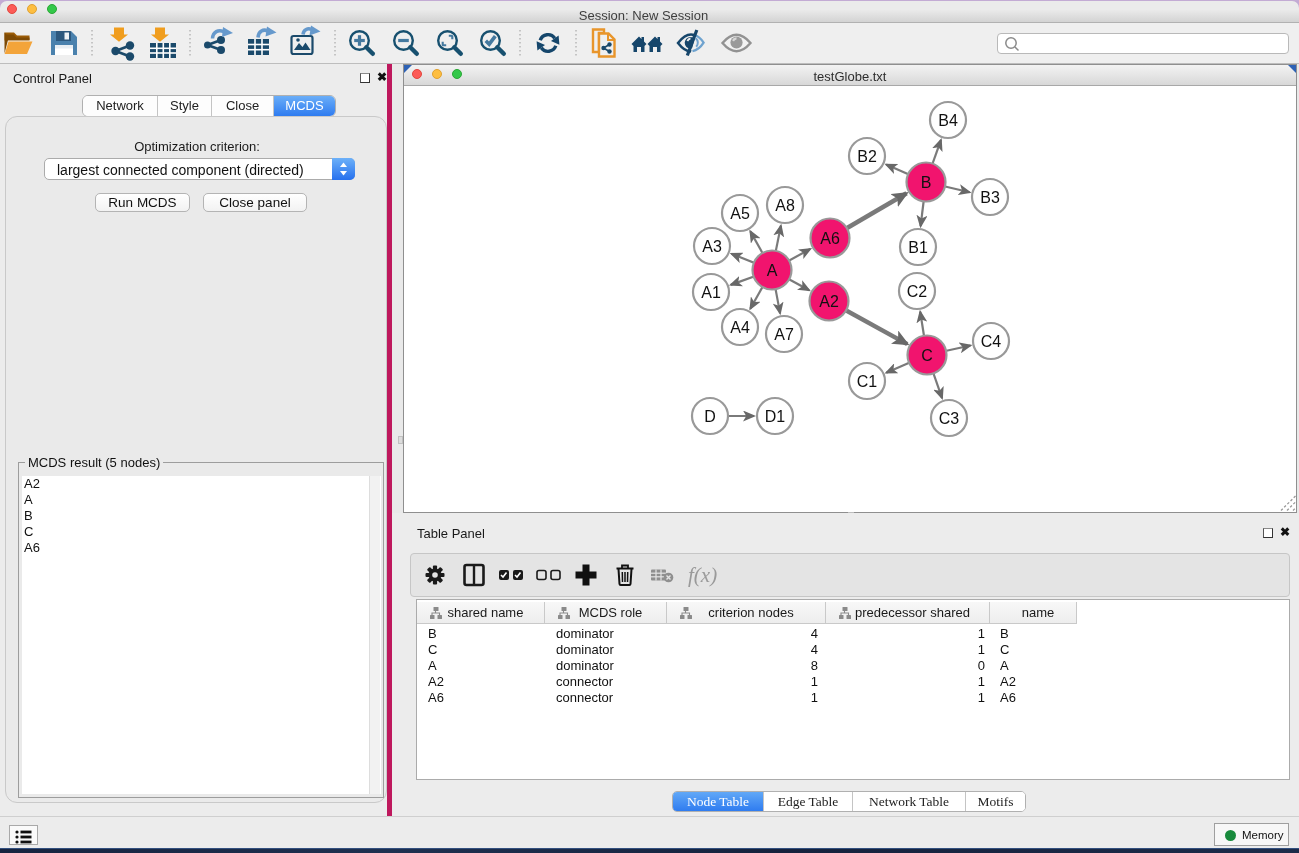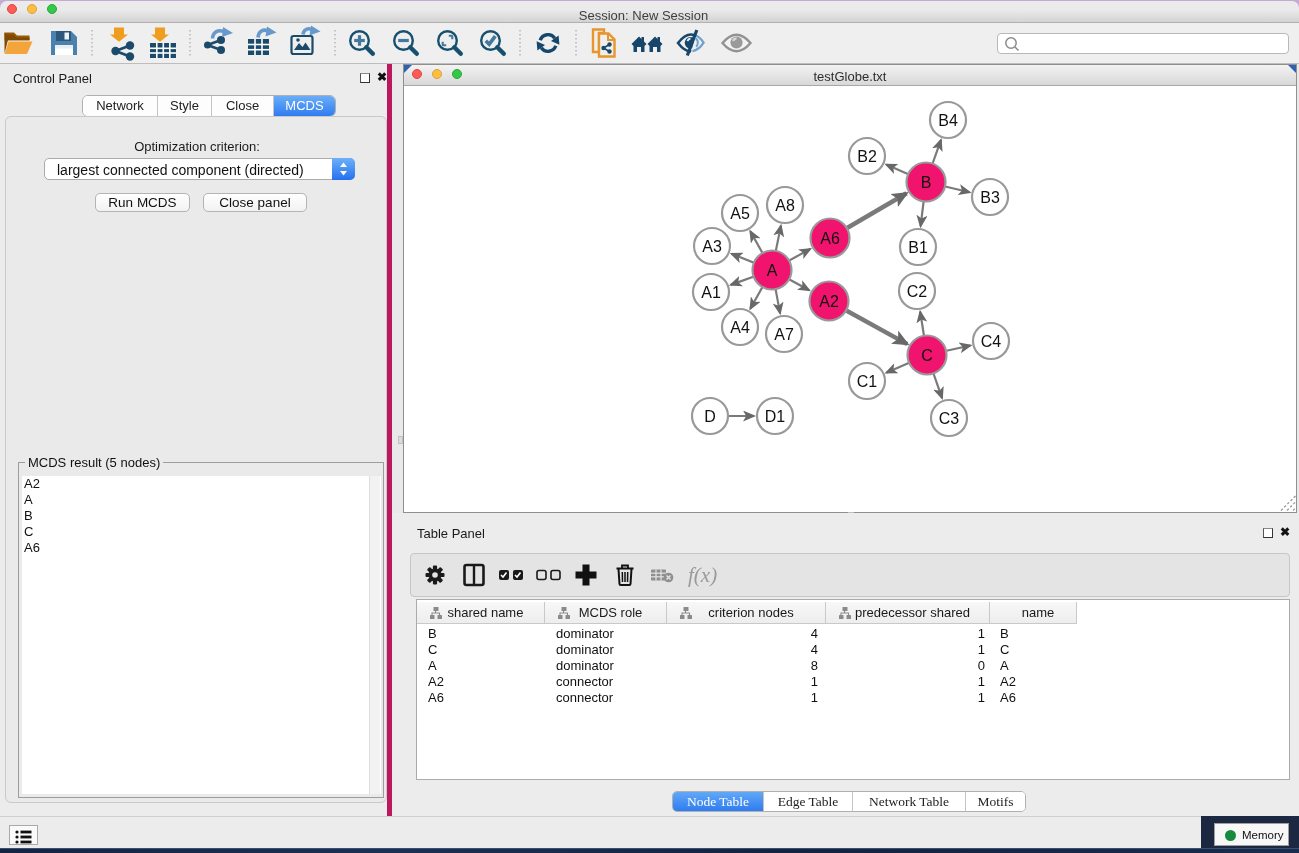--- a/index.html
+++ b/index.html
@@ -21,21 +21,21 @@
 
 #cpanel { left:0; top:64px; width:392px; height:752px; background:#ececec; border-right:5px solid #be185d;text-decoration:underline; }
 .paneltitle { font-size:13px; color:#1a1a1a; }
 .winbtn-sq { position:absolute; width:9.5px; height:9.5px; border:1.5px solid #333; border-top-color:#8a8a8a; border-left-color:#555; background:#fff; }
 .winbtn-x { position:absolute; font-size:12px; font-weight:bold; color:#111; }
 
 #tabs { position:absolute; left:82px; top:31px; height:22px; display:flex; border:1px solid #b0b0b0; border-radius:6px; background:#fff; overflow:hidden; }
 #tabs .seg { font-size:13px; color:#222; text-align:center; line-height:20px; border-right:1px solid #c4c4c4; background:#fdfdfd; }
 #tabs .seg.last { border-right:none; }
 #tabs .seg.sel { background:linear-gradient(#6aaef8,#2f7cf0); color:#fff; }
-#cpinner { position:absolute; left:5px; top:52px; width:382px; height:687px; background:#eaeaea; border:1px solid #c9c9c9; border-radius:6px; }
+#cpinner { position:absolute; left:5px; top:52px; width:382px; height:687px; background:#eaeaea; border:1px solid #c9c9c9; border-radius:12px; }
 #optlabel { position:absolute; left:0; top:22px; width:382px; text-align:center; font-size:13px; color:#1a1a1a; }
 #dropdown { position:absolute; left:38px; top:41px; width:311px; height:22px; background:#fff; border:1px solid #ababab; border-radius:5px; }
 #dropdown .txt { position:absolute; left:12px; top:3px; font-size:14px; color:#111; }
 #dropdown .step { position:absolute; right:-1px; top:-1px; width:23px; height:22px; background:linear-gradient(#6db1f9,#2670ee); border-radius:0 5px 5px 0; }
 .btn { position:absolute; height:19px; line-height:18px; background:linear-gradient(#ffffff,#f2f2f2); border:1px solid #b4b4b4; border-radius:5px; font-size:13.5px; color:#111; text-align:center; }
 #mcdsbox { position:absolute; left:12px; top:345px; width:366px; height:336px; border:1px solid #9d9d9d; }
 #mcdslabel { position:absolute; left:6px; top:-8px; background:#eaeaea; padding:0 3px; font-size:13px; color:#111; }
 #mcdslist { position:absolute; left:3px; top:13px; width:359px; height:318px; background:#fff; }
 #mcdslist .it { font-size:13px; color:#111; padding-left:2px; height:16px; line-height:16px; }
 #mcdsscroll { position:absolute; right:3px; top:13px; width:11px; height:318px; background:#f2f2f2; border-left:1px solid #ddd; }
@@ -54,21 +54,21 @@
 #ttoolbar { position:absolute; left:18px; top:33px; width:880px; height:44px; background:#e4e4e4; border:1px solid #c6c6c6; border-radius:4px; }
 #thead { position:absolute; left:25px; top:82px; width:872px; height:22px; background:#fff; }
 #tbody { position:absolute; left:25px; top:104px; width:872px; height:155px; background:#fff; }
 .hcell { position:absolute; top:0; height:22px; border-right:1px solid #c9c9c9; font-size:13px; color:#1a1a1a; text-align:center; line-height:22px; padding-left:10px; background:linear-gradient(#f8f8f8,#ededed); border-bottom:1px solid #c9c9c9; }
 .trow { position:absolute; height:16px; font-size:13px; color:#111; }
 
 #btabs { position:absolute; left:280px; top:271px; height:21px; display:flex; border:1px solid #b0b0b0; border-radius:5px; background:#fff; overflow:hidden;font-family:Liberation Serif, serif; }
 #btabs .seg { font-size:13.5px; color:#222; text-align:center; line-height:19px; border-right:1px solid #c4c4c4; background:#fff; }
 #btabs .seg.sel { background:linear-gradient(#61a8f7,#2f7cf0); color:#fff; }
 
-#statusbar { left:0; top:816px; width:1201px; height:32px; background:#ececec; border-top:1px solid #cfcfcf;padding-left:13px; }
+#statusbar { left:0; top:816px; width:1299px; height:32px; background:#ececec; border-top:1px solid #cfcfcf;padding-left:13px; }
 #listbtn { position:absolute; left:9px; top:8px; width:29px; height:20px; background:#fafafa; border:1px solid #a9a9a9; }
 #membtn { position:absolute; left:1214px; top:6px; width:75px; height:23px; background:#f7f7f7; border:1px solid #9f9f9f; font-size:11.5px; color:#111; }
 #wallbottom { left:0; top:848px; width:1299px; height:5px; border-top:1px solid #33507f; background:linear-gradient(90deg,#16233f,#1e3050 30%,#15223d 60%,#1c2b49); }
 </style>
 </head>
 <body>
 <div id="app">
   <div class="abs" id="walltop"></div>
   <div class="abs" id="titlebar">
     <div class="tl t1"></div>

